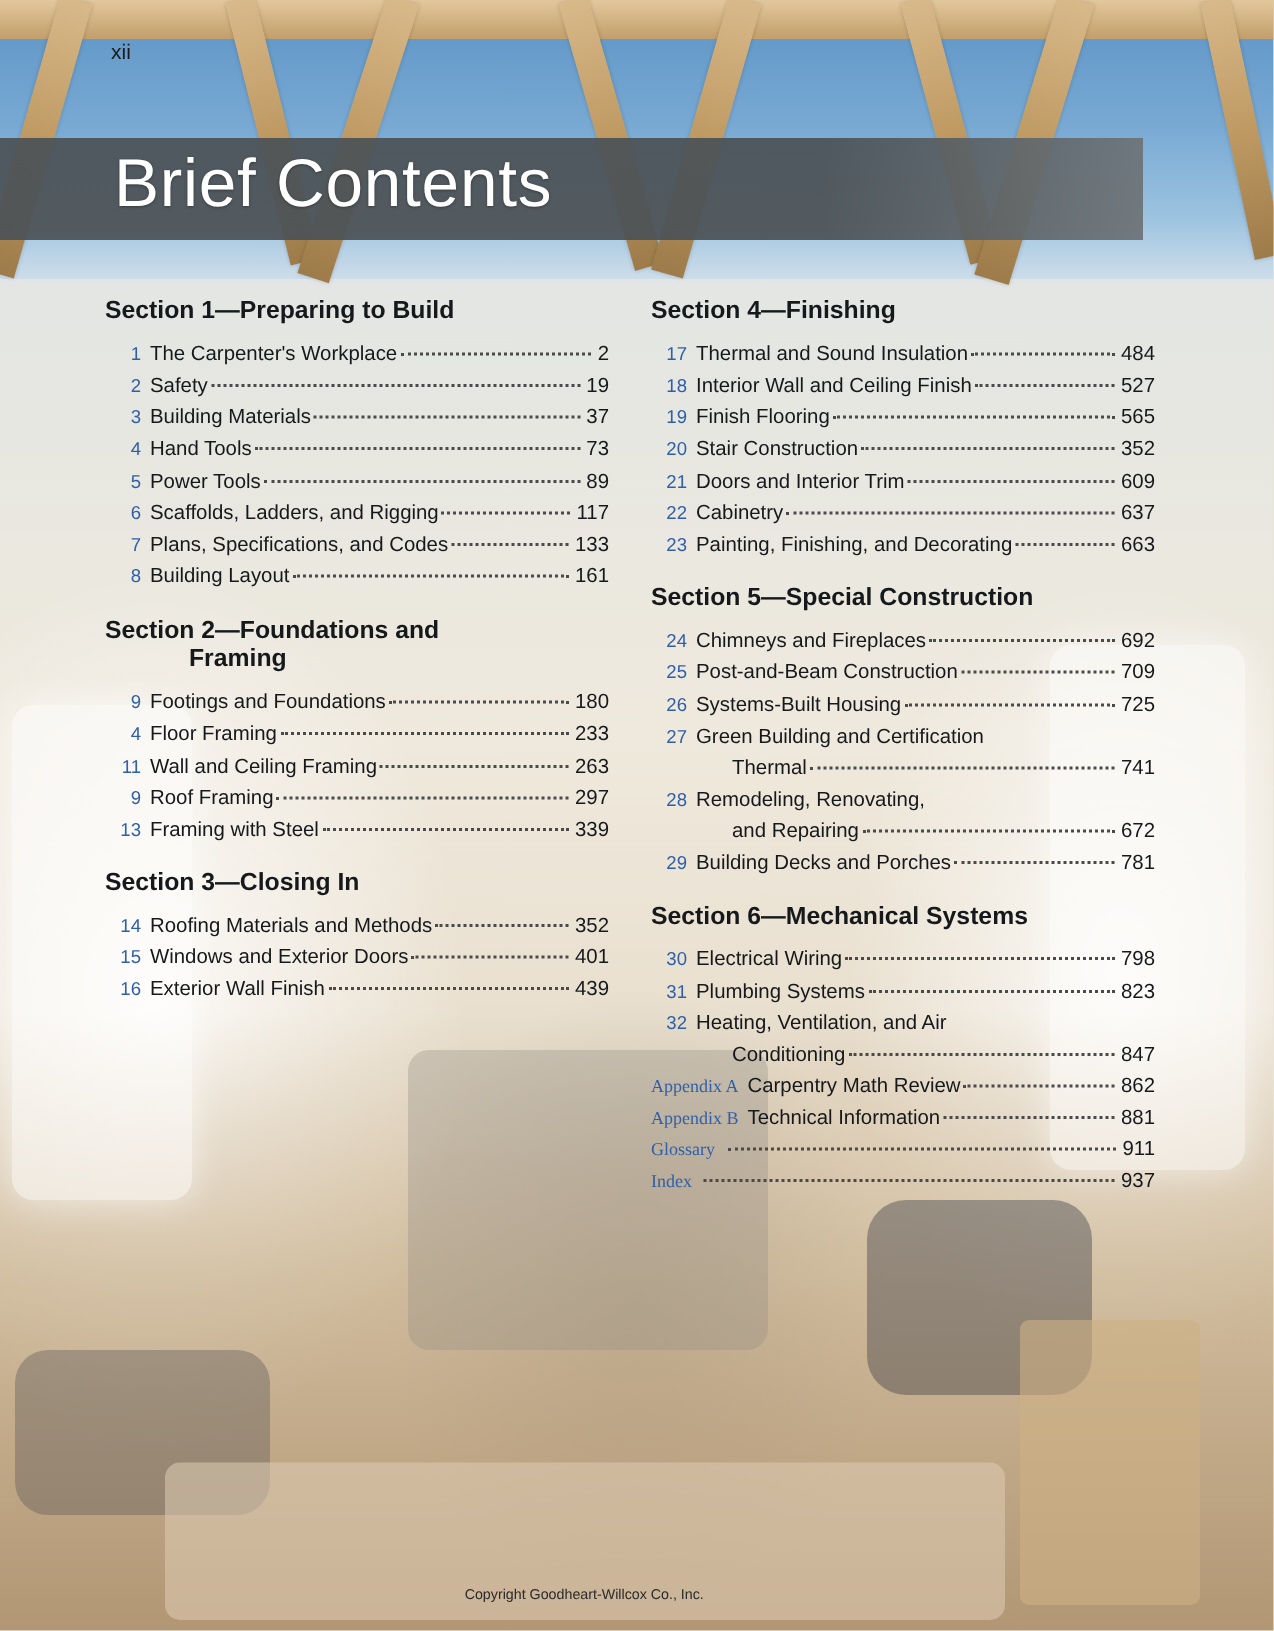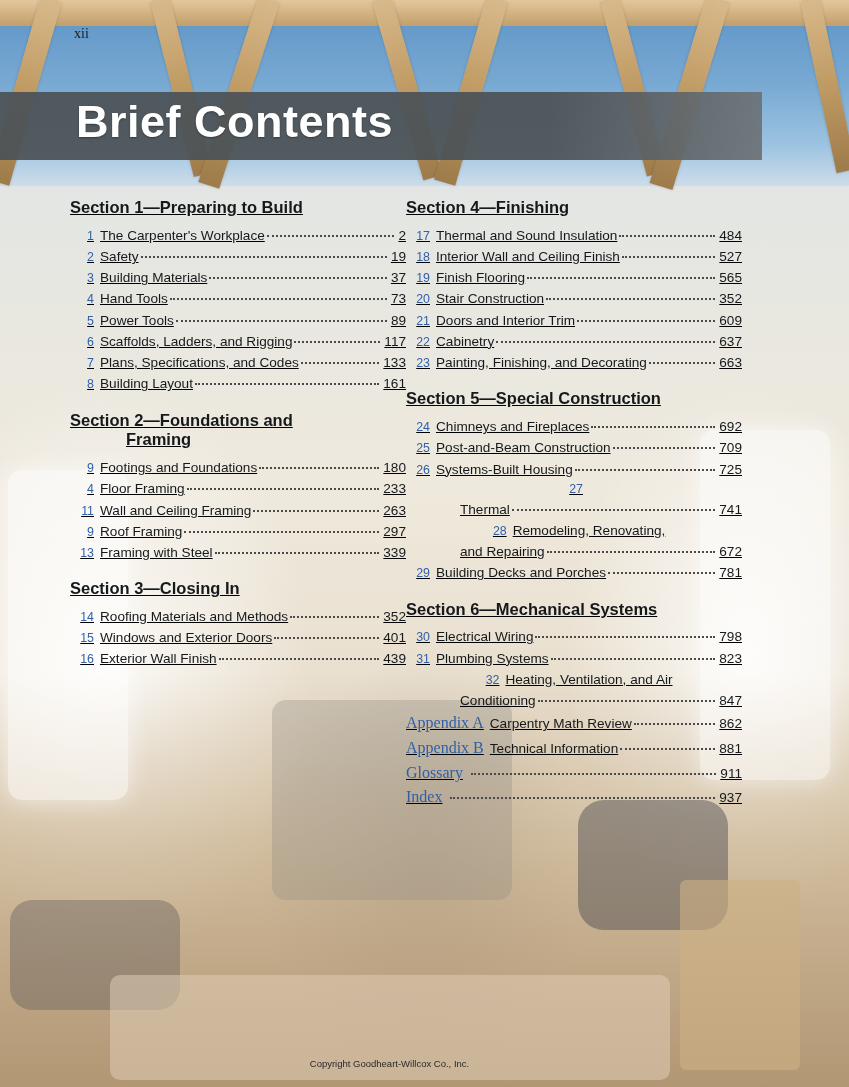--- a/index.html
+++ b/index.html
@@ -50,35 +50,35 @@
   
   .title-band {
     position:absolute;
     left:0; top:92px; width:762px; height:68px;
     background: linear-gradient(to right, #4c5256 0%, #4c5256 72%, #6d7377 100%);
     opacity:0.93;
   }
   .title-text {
     position:absolute;
     left:76px; top:96px;
-    font-size:45px; font-weight:bold; color:#ffffff;
+    font-size:45px; font-weight:normal; color:#ffffff;
     letter-spacing:0.5px;
     text-shadow:0 1px 2px rgba(0,0,0,0.35);
   }
   .folio {
     position:absolute; left:74px; top:26px;
-    font-family:Liberation Serif, serif;
+    font-family:Liberation Sans, sans-serif;
     font-size:14px; color:#1a1a1a;
   }
 
   
   .cols {
     position:absolute;
     left:70px; top:198px; width:700px;
-    display:flex; text-decoration:underline;
+    display:flex; gap:28px;
   }
   .col { width:336px; }
 
   .sec-head {
     font-size:16.5px; font-weight:bold; color:#15191c;
     margin: 0 0 7px 0; line-height:1.2;
   }
   .sec-head .l2 { display:block; padding-left:56px; }
   .sec-gap { height:16px; }
 
@@ -88,34 +88,34 @@
     line-height:1.55;
     white-space:nowrap;
   }
   .num {
     width:24px; flex:0 0 24px; text-align:right;
     color:#2f5fa8; font-size:12.4px; padding-right:6px;
   }
   .appx {
     color:#2f5fa8;
     font-family:"Liberation Serif", serif;
-    font-size:16px;
+    font-size:12px;
     flex:0 0 auto; padding-right:6px;
   }
   .ttl { flex:0 0 auto; }
   .dots {
     flex:1 1 auto; margin:0 2px;
     border-bottom:2px dotted #4a4a4a;
     transform:translateY(-3px);
     min-width:6px;
   }
   .pg { flex:0 0 auto; padding-left:2px; }
 
   .entry.two-line { display:block; white-space:normal; }
-  .entry.two-line .line1 { display:flex; align-items:baseline;justify-content:center; }
+  .entry.two-line .line1 { display:flex; align-items:baseline; }
   .entry.two-line .line2 { display:flex; align-items:baseline; padding-left:54px; }
 
   .copyright {
     position:absolute; left:0; bottom:18px; width:779px;
     text-align:center; font-size:9.5px; color:#2a2a2a;margin-top:11px;
   }
 </style>
 </head>
 <body>
 
@@ -309,20 +309,21 @@
       </div>
       <div class="entry">
         <span class="num">26</span>
         <span class="ttl">Systems-Built Housing</span>
         <span class="dots"></span>
         <span class="pg">725</span>
       </div>
       <div class="entry two-line">
         <div class="line1">
           <span class="num">27</span>
+          <span class="ttl">Green Building and Certification</span>
         </div>
         <div class="line2">
           <span class="ttl">Thermal</span>
           <span class="dots"></span>
           <span class="pg">741</span>
         </div>
       </div>
       <div class="entry two-line">
         <div class="line1">
           <span class="num">28</span>

